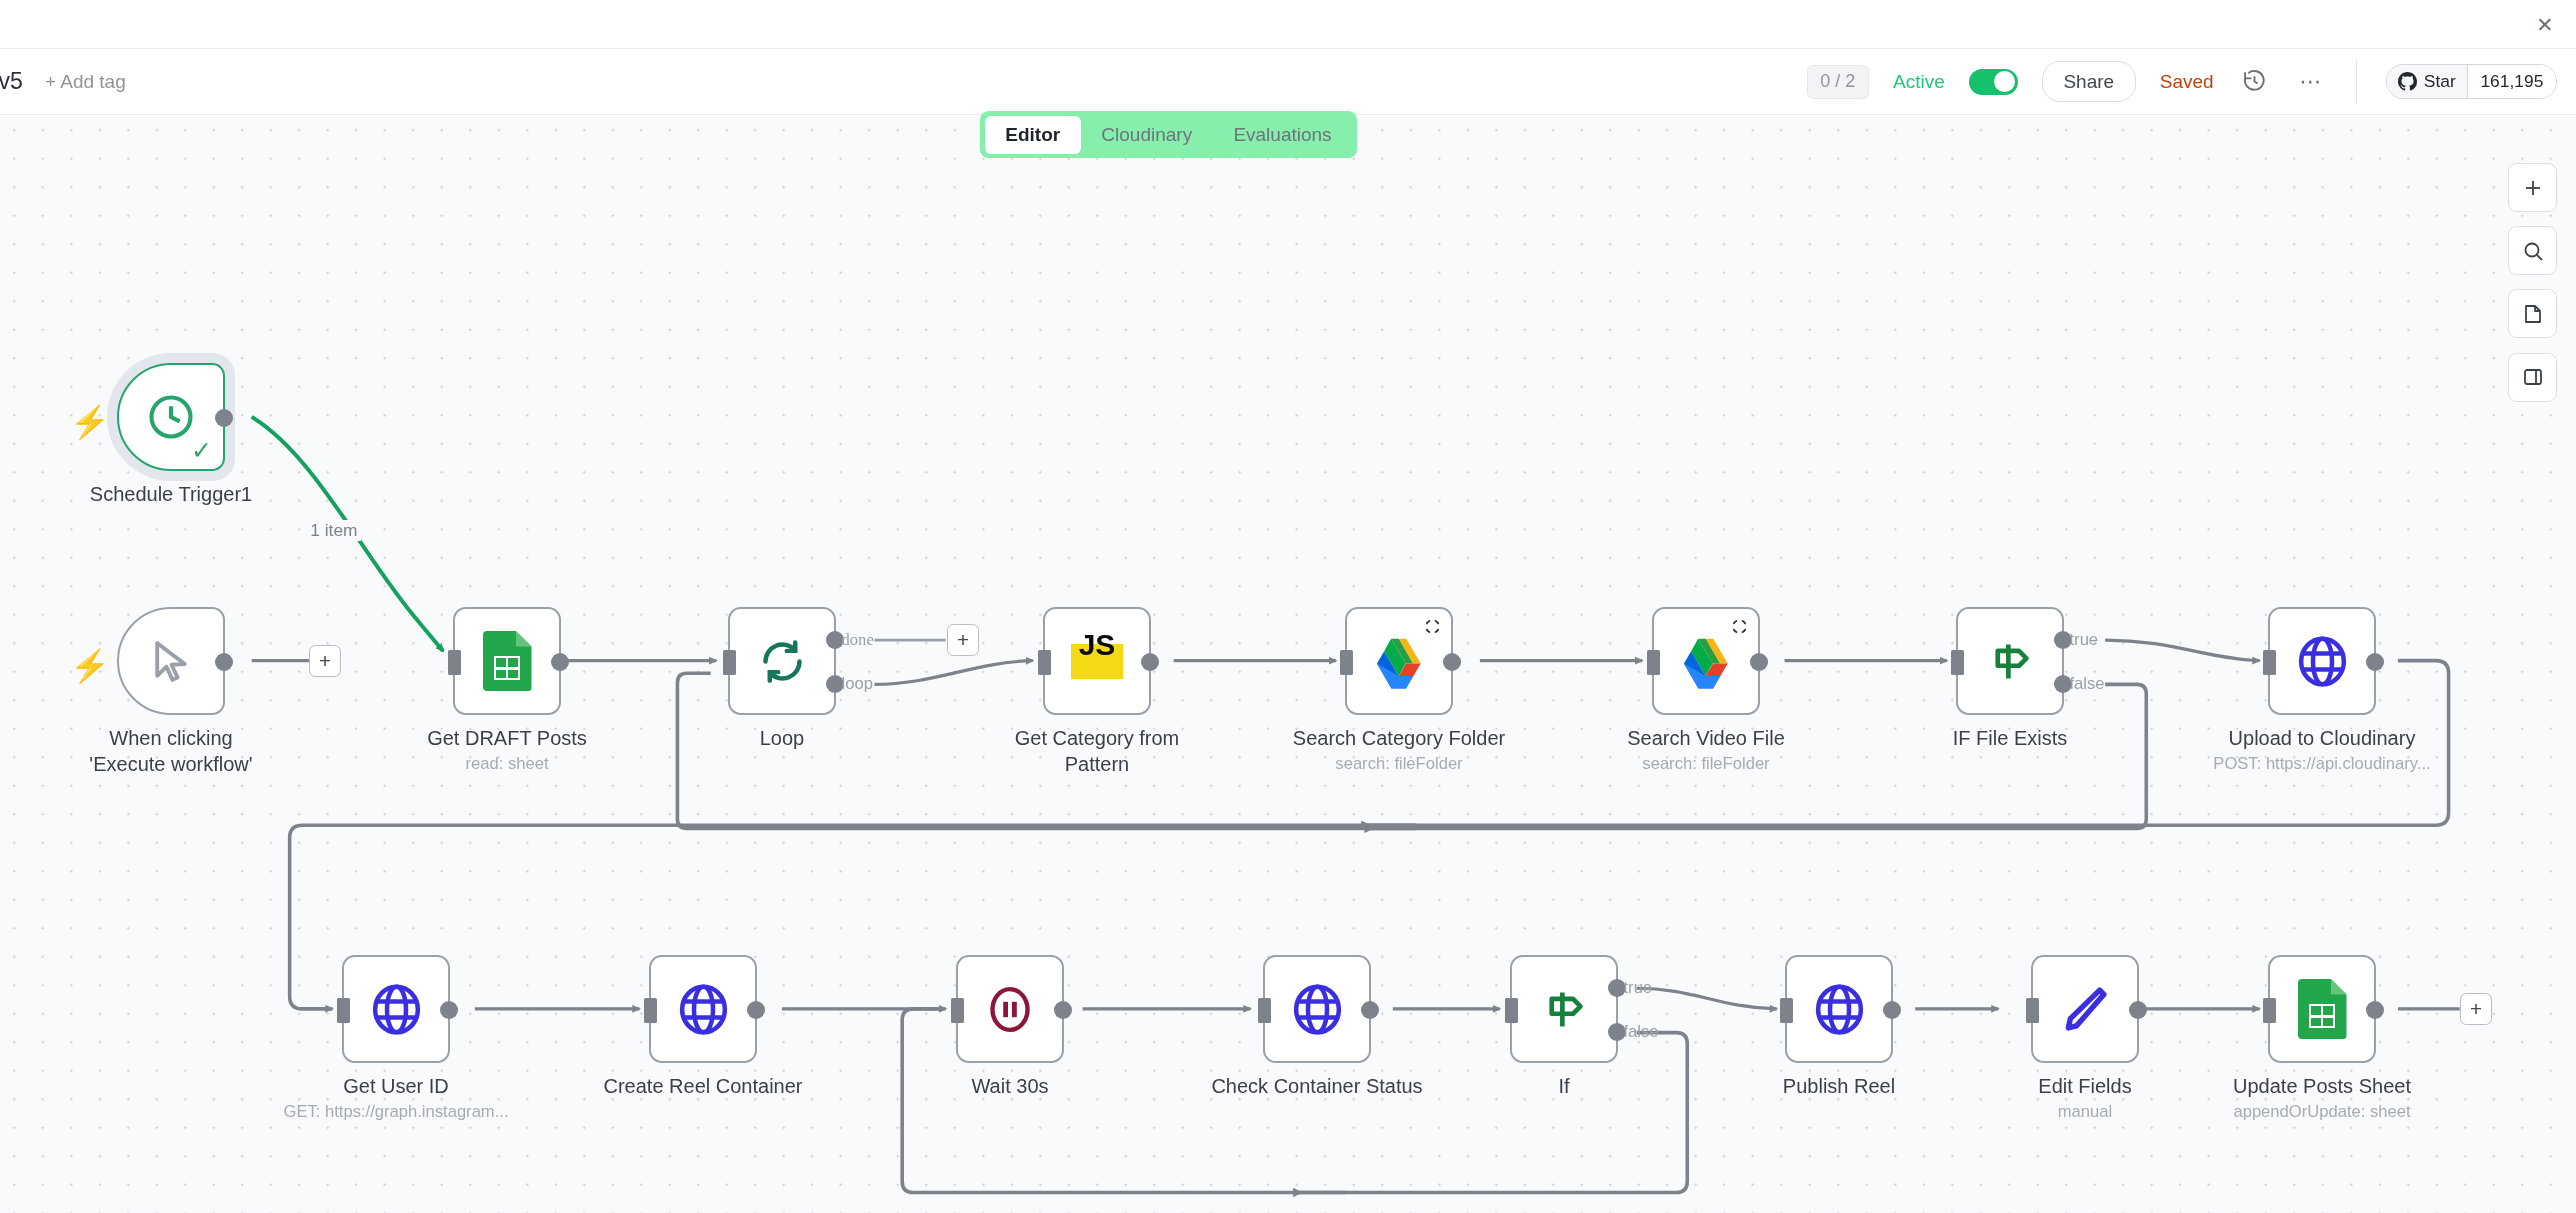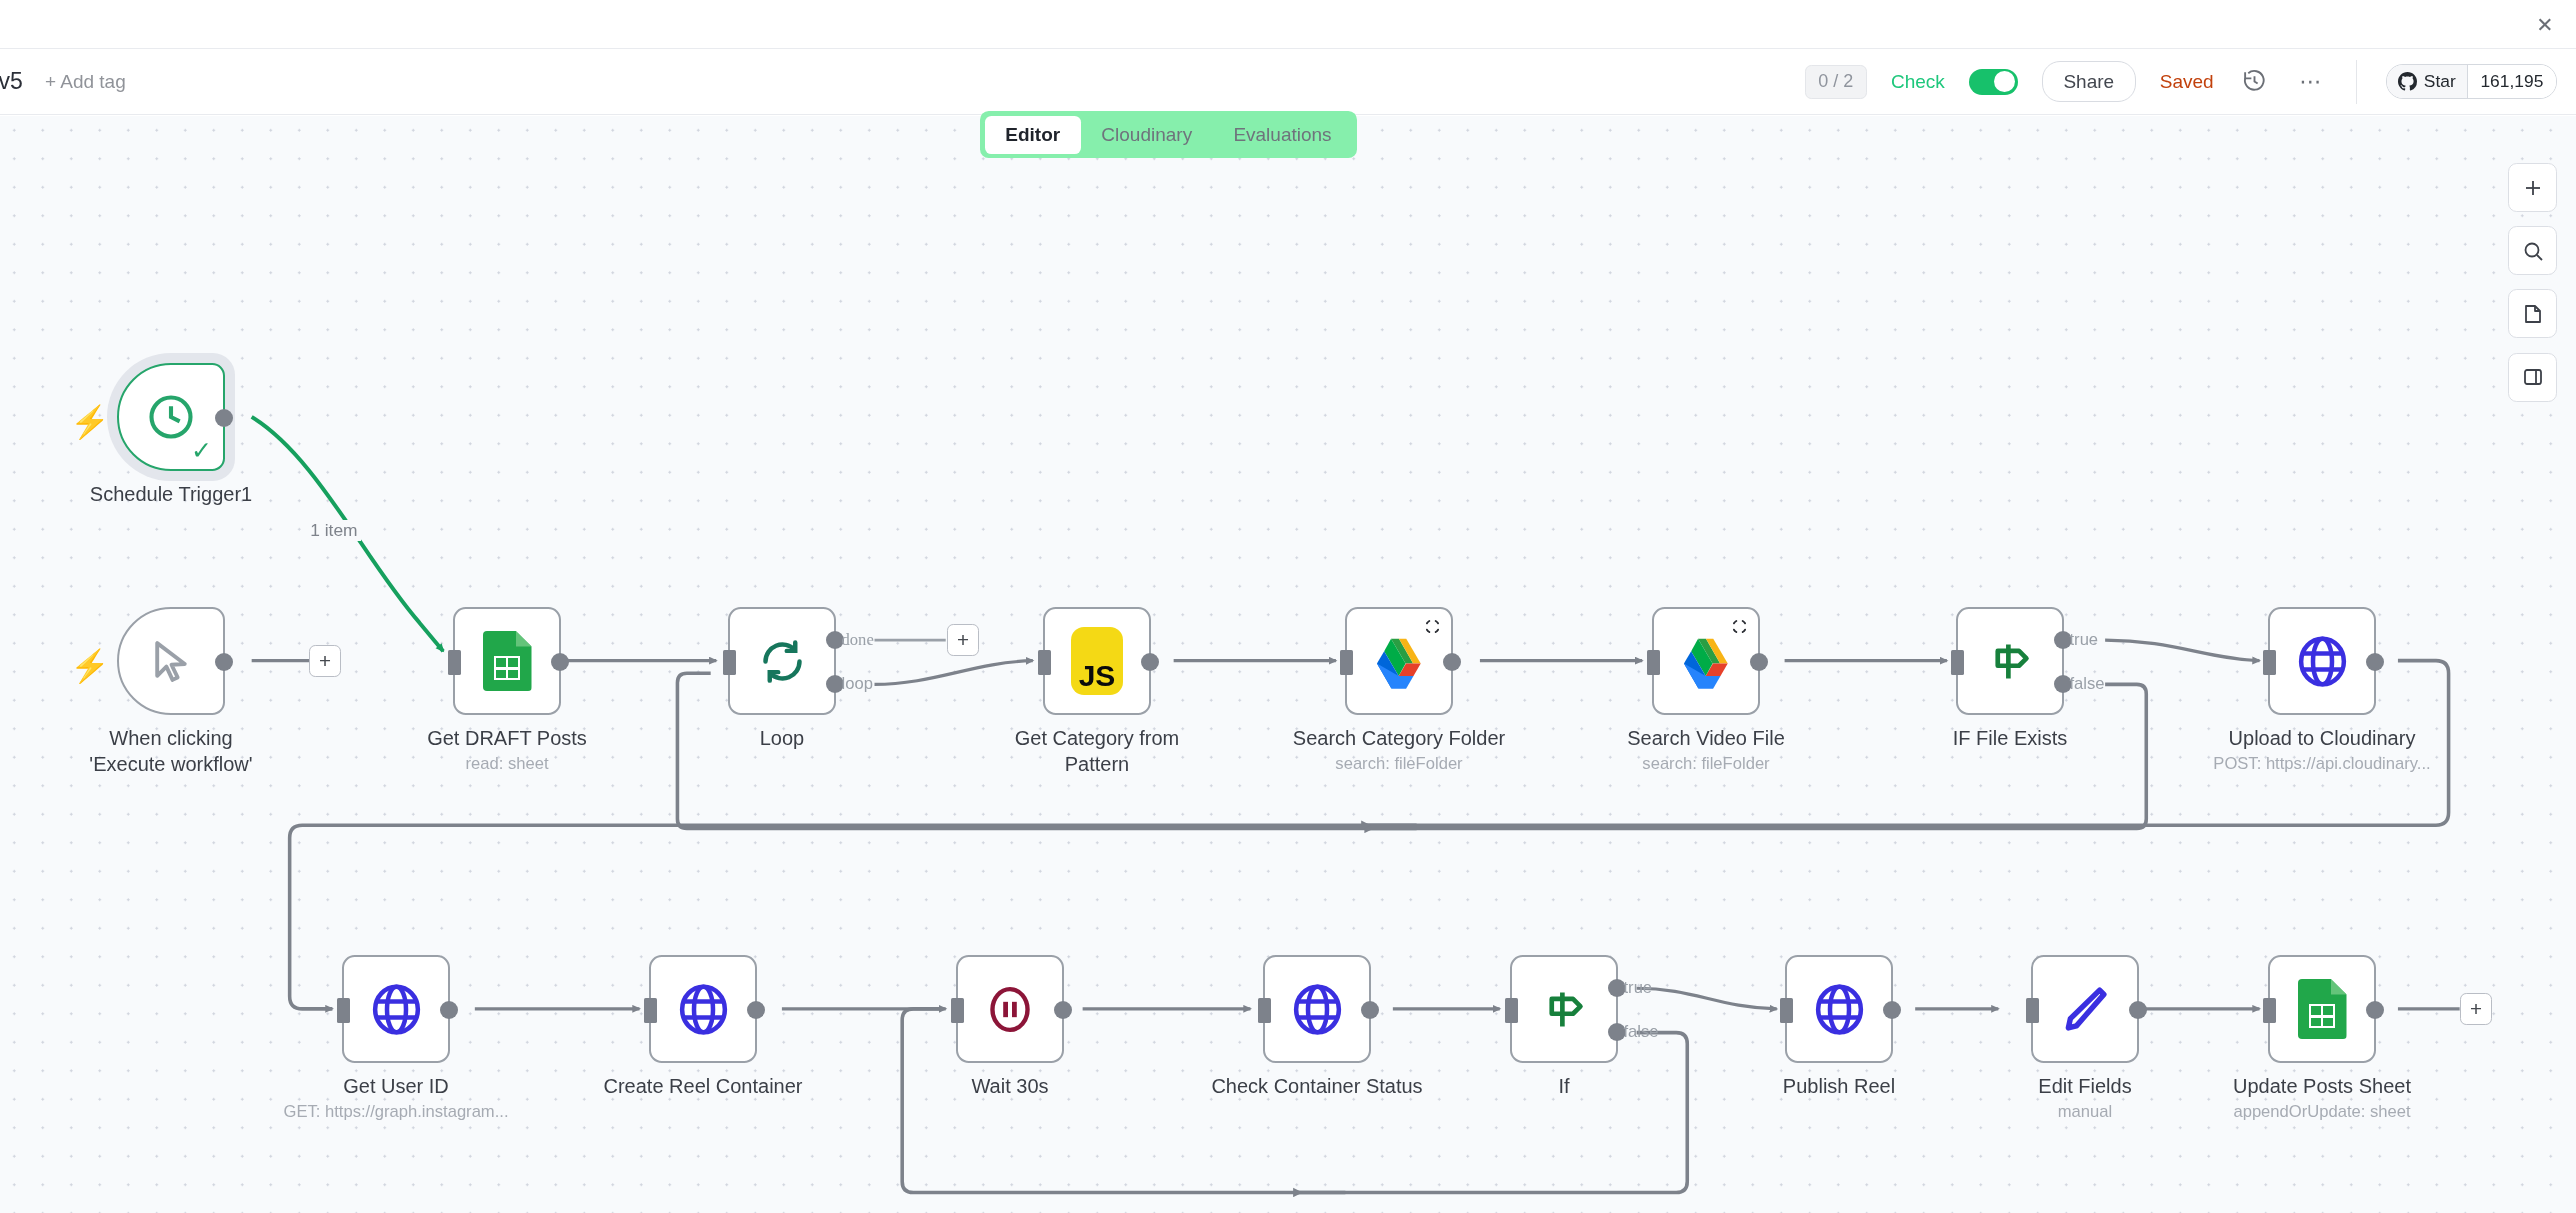--- a/index.html
+++ b/index.html
@@ -187,41 +187,40 @@
   .gsheet .grid {
     position: absolute; left: 24%; top: 42%; width: 52%; height: 40%;
     border: 2.4px solid #fff;
   }
   .gsheet .grid::before, .gsheet .grid::after {
     content: ""; position: absolute; background: #fff;
   }
   .gsheet .grid::before { left: 0; right: 0; top: 45%; height: 2.4px; }
   .gsheet .grid::after { top: 0; bottom: 0; left: 45%; width: 2.4px; }
   .js-badge {
-    width: 52px; height: 68px; background: #f4d915; color: #0b0b0b;
+    width: 52px; height: 35px; background: #f4d915; color: #0b0b0b;
     font-size: 30px; font-weight: bold; display: flex;
-    align-items: flex-end; justify-content: center; padding-bottom: 2px;
+    align-items: flex-end; justify-content: center; padding-bottom: 17px;
     font-family: "Liberation Sans", sans-serif;
-    border-radius: 13px;
   }
 </style>
 </head>
 <body>
 
 <div class="topbar">
   <button class="close-btn">✕</button>
 </div>
 
 <div class="header">
   <span class="wf-title">e v5</span>
   <span class="add-tag">+ Add tag</span>
 
   <div class="header-right">
     <span class="pill-count">0 / 2</span>
-    <span class="active-label">Check</span>
+    <span class="active-label">Active</span>
     <div class="toggle"></div>
     <button class="share-btn">Share</button>
     <span class="saved-label">Saved</span>
     <div class="icon-btn">
       <svg width="25" height="25" viewBox="0 0 24 24" fill="none" stroke="currentColor" stroke-width="1.8">
         <path d="M3 9a9 9 0 1 0 3-5"></path>
           <polyline points="3 3 3 9 9 9"></polyline>
         <polyline points="12 7 12 12 15 14"></polyline>
       </svg>
     </div>

